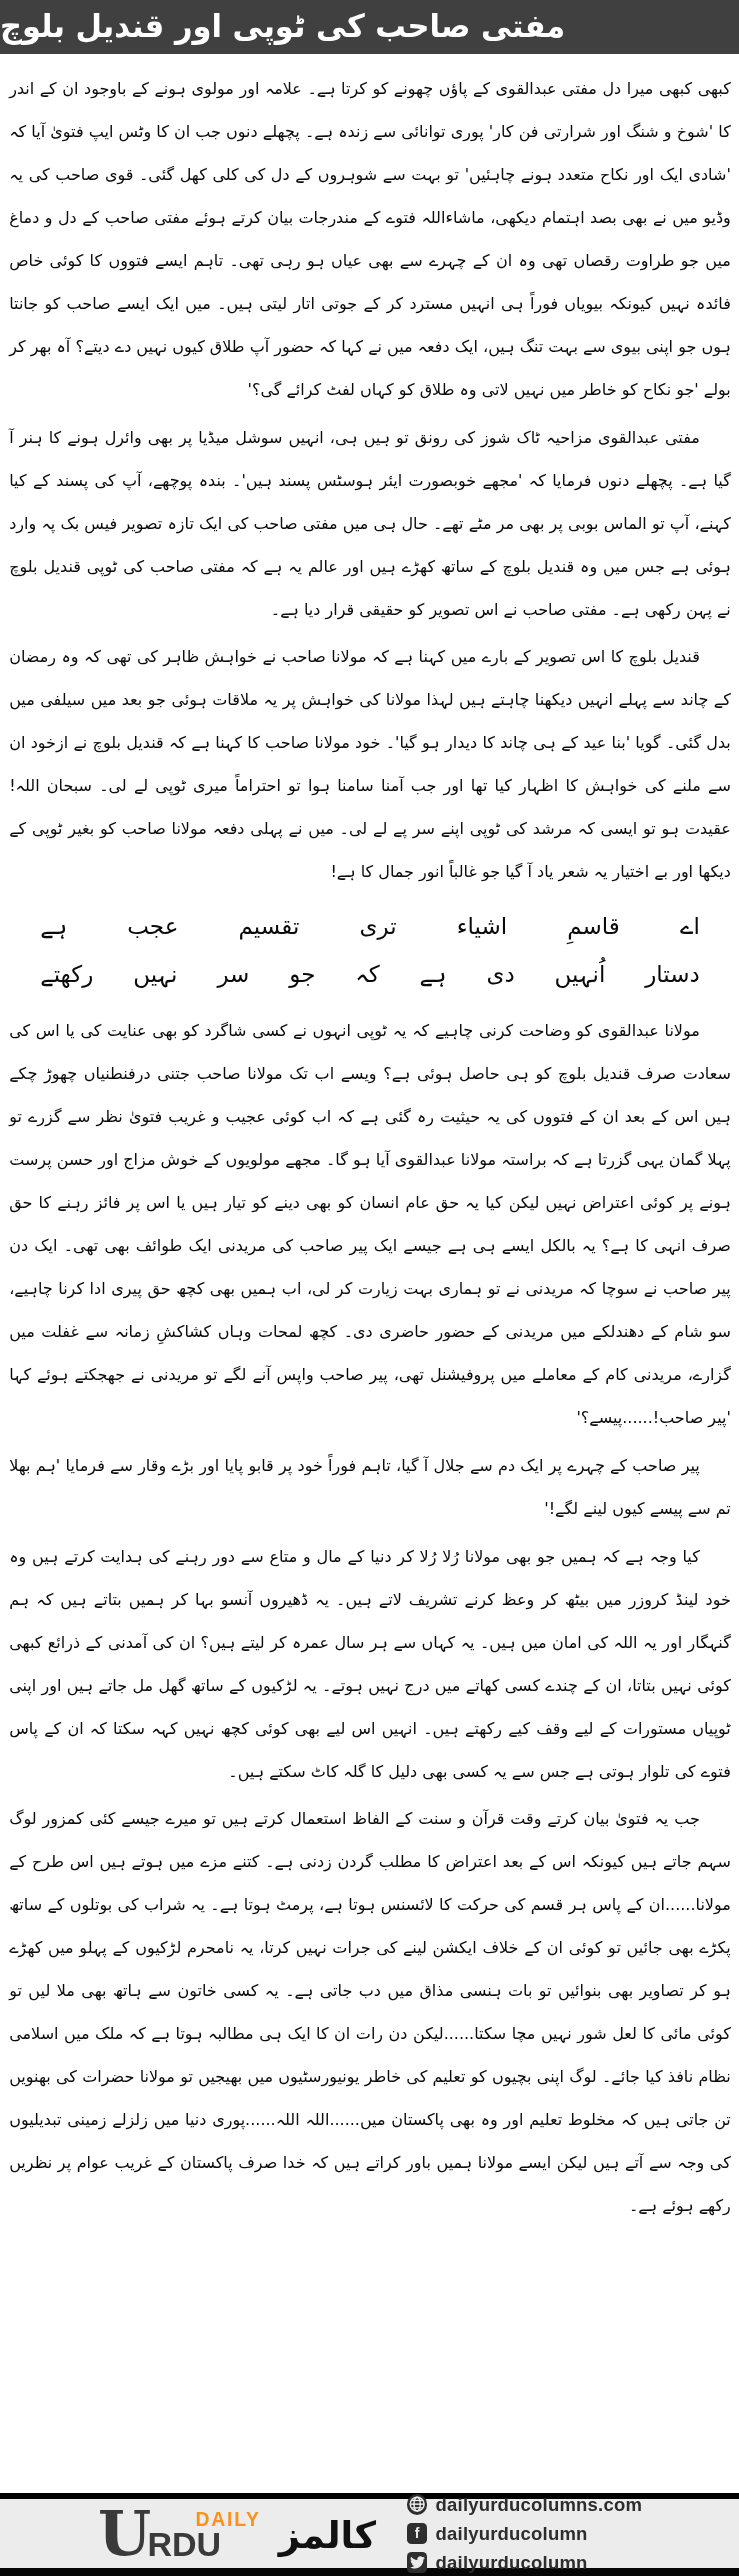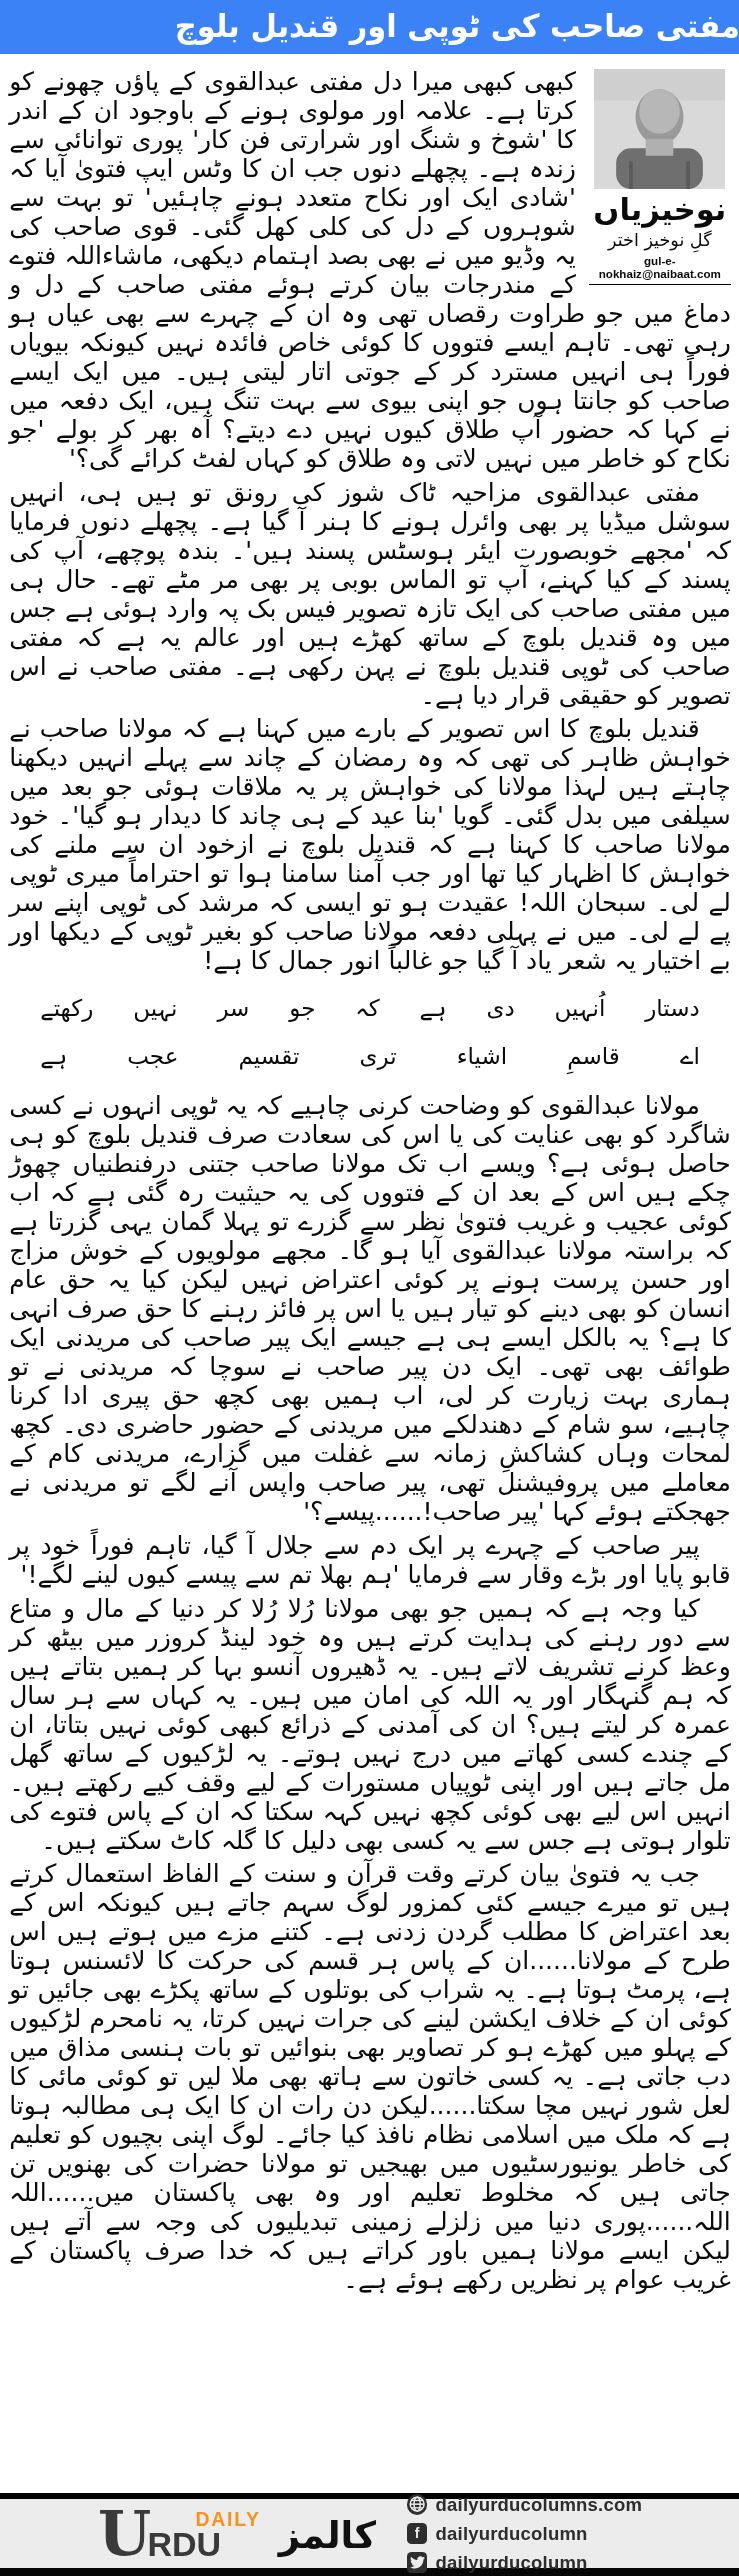--- a/index.html
+++ b/index.html
@@ -1,27 +1,27 @@
 <!DOCTYPE html>
 <html lang="ur" style="font-size:15px"><head>
 <meta charset="utf-8">
 <style>
   html,body{margin:0;padding:0;background:#ffffff;}
   .page{width:740px;height:2576px;overflow:hidden;background:#ffffff;position:relative;
         font-family:"DejaVu Sans",sans-serif;}
 
   
-  .title-bar{height:54px;background:#3b82f6;display:flex;align-items:center;justify-content:flex-end;}
+  .title-bar{height:54px;background:#404040;display:flex;align-items:center;justify-content:flex-start;}
   .title-bar .title{color:#ffffff;font-size:30.5px;font-weight:bold;line-height:1;direction:rtl;
         font-family:"DejaVu Sans",sans-serif;transform:scaleY(1.05);}
 
   
   .article{direction:rtl;height:2439px;overflow:hidden;padding:13px 9.2px 0 9.2px;box-sizing:border-box;
         color:#0a0a0a;}
-  .article p{margin:0 0 4.6px 0;font-size:25px;line-height:29px;text-align:justify;text-indent:31px;}
+  .article p{margin:0 0 4.6px 0;font-size:16px;line-height:43px;text-align:justify;text-indent:31px;}
   .article p.no-indent{text-indent:0;}
 
   
   .author-box{float:right;width:142px;margin:1.8px 0 9.2px 13px;text-align:center;direction:rtl;}
   .author-photo{width:131px;height:120px;display:block;margin:0 auto;}
   .column-title{font-size:30.5px;font-weight:bold;line-height:37px;margin-top:1.8px;}
   .author-name{font-size:17.6px;line-height:24px;}
   .author-email{direction:ltr;font-family:"Liberation Sans",sans-serif;font-weight:bold;font-size:11.6px;
         letter-spacing:0;border-bottom:1.8px solid #000;padding-bottom:3.7px;margin-top:2.8px;display:block;}
 
@@ -54,43 +54,28 @@
 <body>
 
 <div class="page">
 
   <div class="title-bar">
     <div class="title">مفتی صاحب کی ٹوپی اور قندیل بلوچ</div>
   </div>
 
   <div class="article">
 
-    <div class="author-box">
-      <svg class="author-photo" viewBox="0 0 142 130" xmlns="http://www.w3.org/2000/svg">
-        <rect x="0" y="0" width="142" height="130" fill="#d9d9d9"></rect>
-        <rect x="0" y="0" width="142" height="34" fill="#cfcfcf"></rect>
-        <ellipse cx="71" cy="52" rx="26" ry="30" fill="#9a9a9a"></ellipse>
-        <ellipse cx="71" cy="46" rx="22" ry="24" fill="#b7b7b7"></ellipse>
-        <rect x="24" y="86" width="94" height="44" rx="16" fill="#6f6f6f"></rect>
-        <rect x="56" y="76" width="30" height="18" fill="#b0b0b0"></rect>
-        <line x1="40" y1="100" x2="40" y2="130" stroke="#5a5a5a" stroke-width="4"></line>
-        <line x1="102" y1="100" x2="102" y2="130" stroke="#5a5a5a" stroke-width="4"></line>
-      </svg>
-      <div class="column-title">نوخیزیاں</div>
-      <div class="author-name">گلِ نوخیز اختر</div>
-      <span class="author-email">gul-e-nokhaiz@naibaat.com</span>
-    </div>
 
     <p class="no-indent">کبھی کبھی میرا دل مفتی عبدالقوی کے پاؤں چھونے کو کرتا ہے۔ علامہ اور مولوی ہونے کے باوجود ان کے اندر کا 'شوخ و شنگ اور شرارتی فن کار' پوری توانائی سے زندہ ہے۔ پچھلے دنوں جب ان کا وٹس ایپ فتویٰ آیا کہ 'شادی ایک اور نکاح متعدد ہونے چاہئیں' تو بہت سے شوہروں کے دل کی کلی کھل گئی۔ قوی صاحب کی یہ وڈیو میں نے بھی بصد اہتمام دیکھی، ماشاءاللہ فتوے کے مندرجات بیان کرتے ہوئے مفتی صاحب کے دل و دماغ میں جو طراوت رقصاں تھی وہ ان کے چہرے سے بھی عیاں ہو رہی تھی۔ تاہم ایسے فتووں کا کوئی خاص فائدہ نہیں کیونکہ بیویاں فوراً ہی انہیں مسترد کر کے جوتی اتار لیتی ہیں۔ میں ایک ایسے صاحب کو جانتا ہوں جو اپنی بیوی سے بہت تنگ ہیں، ایک دفعہ میں نے کہا کہ حضور آپ طلاق کیوں نہیں دے دیتے؟ آہ بھر کر بولے 'جو نکاح کو خاطر میں نہیں لاتی وہ طلاق کو کہاں لفٹ کرائے گی؟'</p>
     <p>مفتی عبدالقوی مزاحیہ ٹاک شوز کی رونق تو ہیں ہی، انہیں سوشل میڈیا پر بھی وائرل ہونے کا ہنر آ گیا ہے۔ پچھلے دنوں فرمایا کہ 'مجھے خوبصورت ایئر ہوسٹس پسند ہیں'۔ بندہ پوچھے، آپ کی پسند کے کیا کہنے، آپ تو الماس بوبی پر بھی مر مٹے تھے۔ حال ہی میں مفتی صاحب کی ایک تازہ تصویر فیس بک پہ وارد ہوئی ہے جس میں وہ قندیل بلوچ کے ساتھ کھڑے ہیں اور عالم یہ ہے کہ مفتی صاحب کی ٹوپی قندیل بلوچ نے پہن رکھی ہے۔ مفتی صاحب نے اس تصویر کو حقیقی قرار دیا ہے۔</p>
     <p>قندیل بلوچ کا اس تصویر کے بارے میں کہنا ہے کہ مولانا صاحب نے خواہش ظاہر کی تھی کہ وہ رمضان کے چاند سے پہلے انہیں دیکھنا چاہتے ہیں لہذا مولانا کی خواہش پر یہ ملاقات ہوئی جو بعد میں سیلفی میں بدل گئی۔ گویا 'بنا عید کے ہی چاند کا دیدار ہو گیا'۔ خود مولانا صاحب کا کہنا ہے کہ قندیل بلوچ نے ازخود ان سے ملنے کی خواہش کا اظہار کیا تھا اور جب آمنا سامنا ہوا تو احتراماً میری ٹوپی لے لی۔ سبحان اللہ! عقیدت ہو تو ایسی کہ مرشد کی ٹوپی اپنے سر پے لے لی۔ میں نے پہلی دفعہ مولانا صاحب کو بغیر ٹوپی کے دیکھا اور بے اختیار یہ شعر یاد آ گیا جو غالباً انور جمال کا ہے!</p>
 
     <div class="poem">
+      <div class="poem-line">اے قاسمِ اشیاء تری تقسیم عجب ہے</div>
       <div class="poem-line">دستار اُنہیں دی ہے کہ جو سر نہیں رکھتے</div>
-      <div class="poem-line">اے قاسمِ اشیاء تری تقسیم عجب ہے</div>
     </div>
 
     <p>مولانا عبدالقوی کو وضاحت کرنی چاہیے کہ یہ ٹوپی انہوں نے کسی شاگرد کو بھی عنایت کی یا اس کی سعادت صرف قندیل بلوچ کو ہی حاصل ہوئی ہے؟ ویسے اب تک مولانا صاحب جتنی درفنطنیاں چھوڑ چکے ہیں اس کے بعد ان کے فتووں کی یہ حیثیت رہ گئی ہے کہ اب کوئی عجیب و غریب فتویٰ نظر سے گزرے تو پہلا گمان یہی گزرتا ہے کہ براستہ مولانا عبدالقوی آیا ہو گا۔ مجھے مولویوں کے خوش مزاج اور حسن پرست ہونے پر کوئی اعتراض نہیں لیکن کیا یہ حق عام انسان کو بھی دینے کو تیار ہیں یا اس پر فائز رہنے کا حق صرف انہی کا ہے؟ یہ بالکل ایسے ہی ہے جیسے ایک پیر صاحب کی مریدنی ایک طوائف بھی تھی۔ ایک دن پیر صاحب نے سوچا کہ مریدنی نے تو ہماری بہت زیارت کر لی، اب ہمیں بھی کچھ حق پیری ادا کرنا چاہیے، سو شام کے دھندلکے میں مریدنی کے حضور حاضری دی۔ کچھ لمحات وہاں کشاکشِ زمانہ سے غفلت میں گزارے، مریدنی کام کے معاملے میں پروفیشنل تھی، پیر صاحب واپس آنے لگے تو مریدنی نے جھجکتے ہوئے کہا 'پیر صاحب!......پیسے؟'</p>
     <p>پیر صاحب کے چہرے پر ایک دم سے جلال آ گیا، تاہم فوراً خود پر قابو پایا اور بڑے وقار سے فرمایا 'ہم بھلا تم سے پیسے کیوں لینے لگے!'</p>
     <p>کیا وجہ ہے کہ ہمیں جو بھی مولانا رُلا رُلا کر دنیا کے مال و متاع سے دور رہنے کی ہدایت کرتے ہیں وہ خود لینڈ کروزر میں بیٹھ کر وعظ کرنے تشریف لاتے ہیں۔ یہ ڈھیروں آنسو بہا کر ہمیں بتاتے ہیں کہ ہم گنہگار اور یہ اللہ کی امان میں ہیں۔ یہ کہاں سے ہر سال عمرہ کر لیتے ہیں؟ ان کی آمدنی کے ذرائع کبھی کوئی نہیں بتاتا، ان کے چندے کسی کھاتے میں درج نہیں ہوتے۔ یہ لڑکیوں کے ساتھ گھل مل جاتے ہیں اور اپنی ٹوپیاں مستورات کے لیے وقف کیے رکھتے ہیں۔ انہیں اس لیے بھی کوئی کچھ نہیں کہہ سکتا کہ ان کے پاس فتوے کی تلوار ہوتی ہے جس سے یہ کسی بھی دلیل کا گلہ کاٹ سکتے ہیں۔</p>
     <p>جب یہ فتویٰ بیان کرتے وقت قرآن و سنت کے الفاظ استعمال کرتے ہیں تو میرے جیسے کئی کمزور لوگ سہم جاتے ہیں کیونکہ اس کے بعد اعتراض کا مطلب گردن زدنی ہے۔ کتنے مزے میں ہوتے ہیں اس طرح کے مولانا......ان کے پاس ہر قسم کی حرکت کا لائسنس ہوتا ہے، پرمٹ ہوتا ہے۔ یہ شراب کی بوتلوں کے ساتھ پکڑے بھی جائیں تو کوئی ان کے خلاف ایکشن لینے کی جرات نہیں کرتا، یہ نامحرم لڑکیوں کے پہلو میں کھڑے ہو کر تصاویر بھی بنوائیں تو بات ہنسی مذاق میں دب جاتی ہے۔ یہ کسی خاتون سے ہاتھ بھی ملا لیں تو کوئی مائی کا لعل شور نہیں مچا سکتا......لیکن دن رات ان کا ایک ہی مطالبہ ہوتا ہے کہ ملک میں اسلامی نظام نافذ کیا جائے۔ لوگ اپنی بچیوں کو تعلیم کی خاطر یونیورسٹیوں میں بھیجیں تو مولانا حضرات کی بھنویں تن جاتی ہیں کہ مخلوط تعلیم اور وہ بھی پاکستان میں......اللہ اللہ......پوری دنیا میں زلزلے زمینی تبدیلیوں کی وجہ سے آتے ہیں لیکن ایسے مولانا ہمیں باور کراتے ہیں کہ خدا صرف پاکستان کے غریب عوام پر نظریں رکھے ہوئے ہے۔</p>
 
   </div>
 
   <div class="footer">

